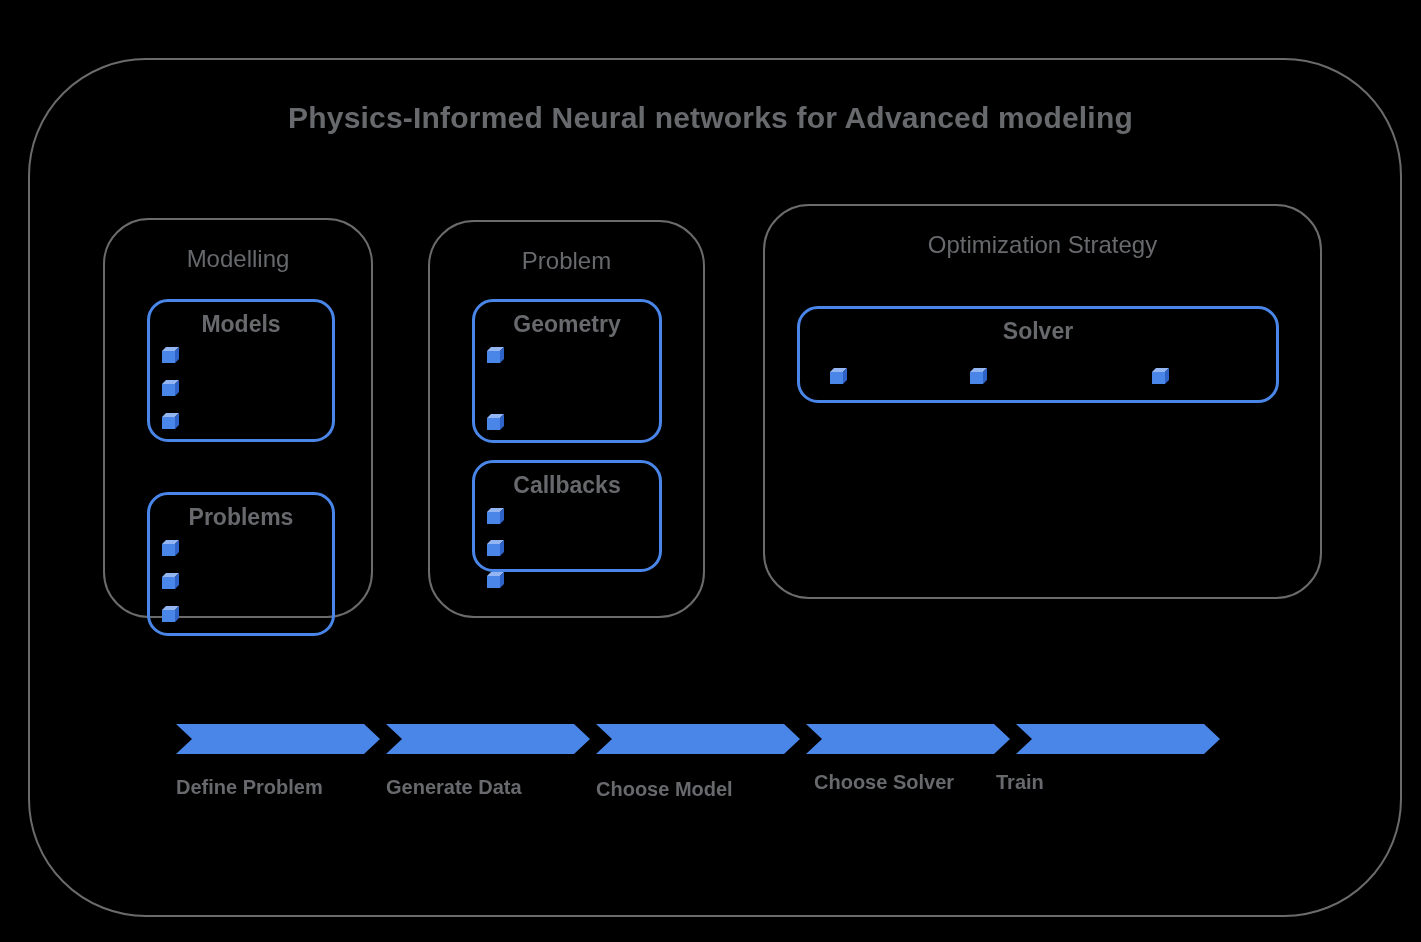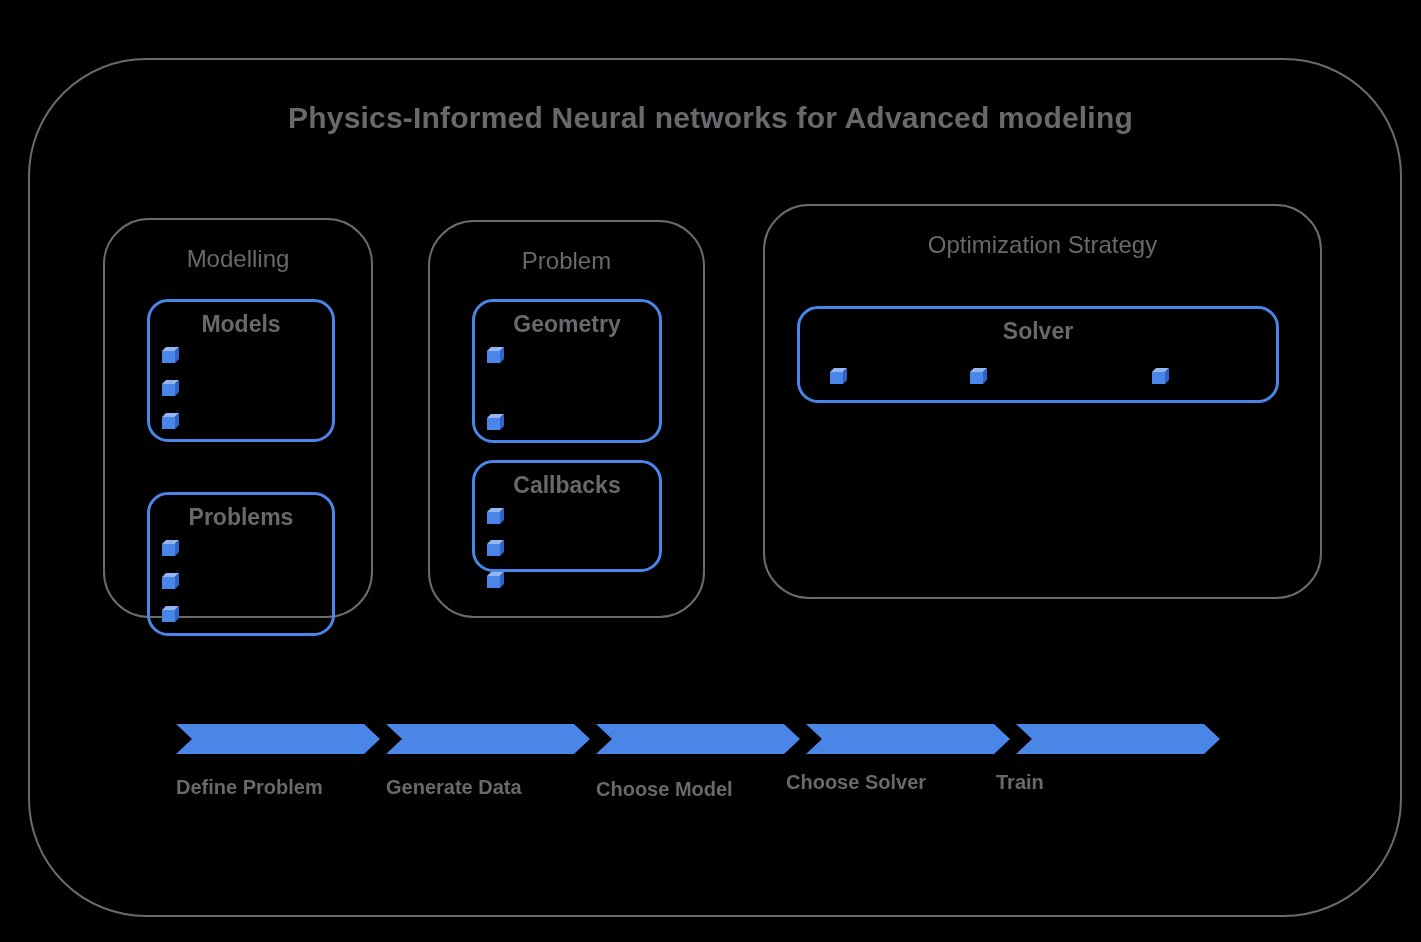--- a/index.html
+++ b/index.html
@@ -173,18 +173,18 @@
   </section>
 
   <div class="flow" id="flow">
       <div class="chev" style="left: 0px;"></div>
       <div class="flow-label" style="left: 0px; top: 52px;">Define Problem</div>
       <div class="chev" style="left: 210px;"></div>
       <div class="flow-label" style="left: 210px; top: 52px;">Generate Data</div>
       <div class="chev" style="left: 420px;"></div>
       <div class="flow-label" style="left: 420px; top: 54px;">Choose Model</div>
       <div class="chev" style="left: 630px;"></div>
-      <div class="flow-label" style="left: 610px; top: 47px;">Choose Solver</div>
+      <div class="flow-label" style="left: 638px; top: 47px;">Choose Solver</div>
       <div class="chev" style="left: 840px;"></div>
       <div class="flow-label" style="left: 820px; top: 47px;">Train</div>
     </div>
 
 </div>
 
 </body></html>

